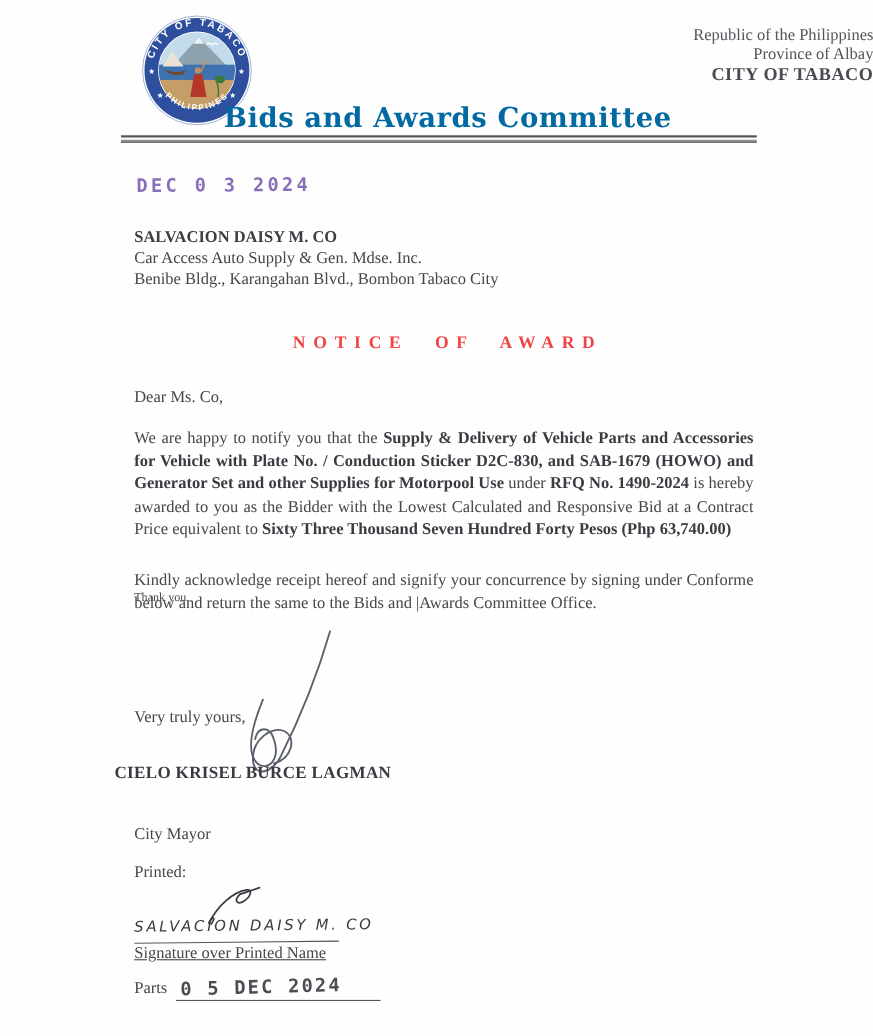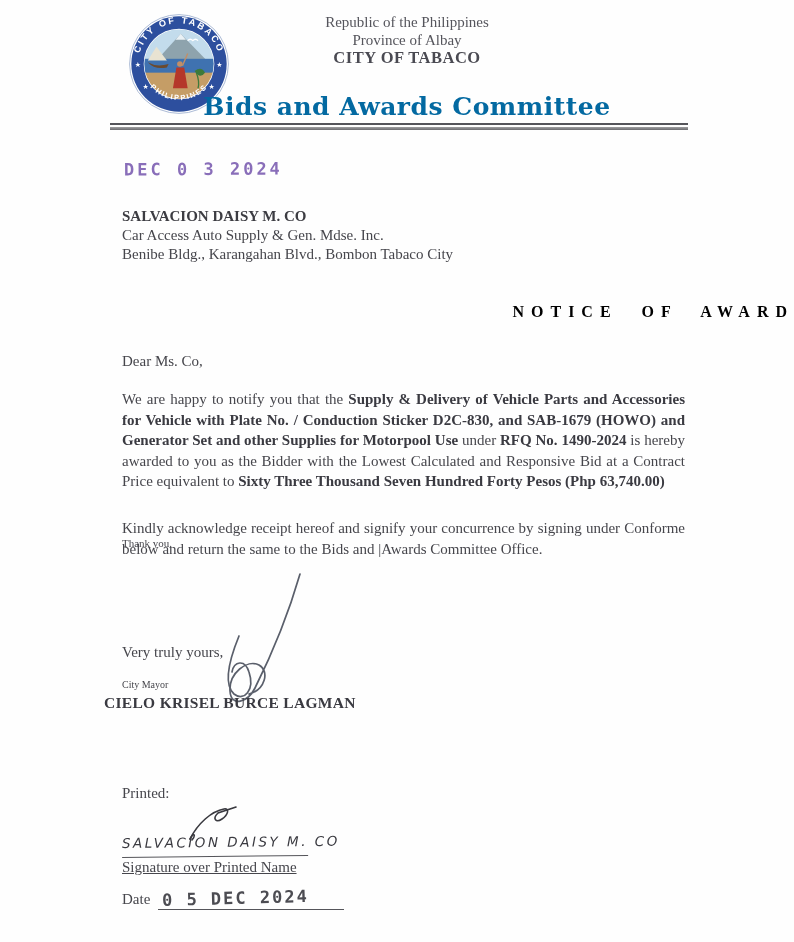--- a/index.html
+++ b/index.html
@@ -6,21 +6,21 @@
   .page{
     position:relative;
     width:794px;height:942px;
     background:#fefefe;
     font-family:"Liberation Serif", serif;
     color:#46464c;
     overflow:hidden;
   }
   
   .seal{position:absolute;left:127px;top:12px;width:104px;height:104px;}
-  .header-text{position:absolute;left:20px;right:0;top:13px;text-align:center;line-height:18px;color:#55555c;}
+  .header-text{position:absolute;left:20px;right:0;top:23px;text-align:right;line-height:18px;color:#55555c;}
   .hline{font-size:15px;}
   .hcity{font-size:16.5px;font-weight:bold;color:#4a4a52;letter-spacing:.5px;}
   .committee{
     position:absolute;left:20px;right:0;top:92px;text-align:center;
     font-family:"DejaVu Serif", serif;font-weight:bold;font-size:25px;color:#0369a1;
     letter-spacing:.5px;
   }
   .rule1{position:absolute;left:110px;width:578px;top:123px;height:2px;background:#55555a;}
   .rule2{position:absolute;left:110px;width:578px;top:127px;height:3px;background:linear-gradient(#a0a0a2,#6b6b6e);}
   
@@ -30,33 +30,33 @@
     color:#7d5fb2;letter-spacing:3px;transform:rotate(-.4deg);opacity:.9;
   }
   .stamp-date{
     font-family:"DejaVu Sans Mono", monospace;font-weight:bold;font-size:17px;
     color:#4c4c52;letter-spacing:2px;display:inline-block;transform:rotate(-1.6deg);
   }
   
   .recipient{position:absolute;left:122px;top:207px;font-size:15px;line-height:19px;}
   .recipient .rname{font-weight:bold;color:#3c3c42;}
   .notice-title{
-    position:absolute;left:20px;right:0;top:303px;text-align:right;
-    font-size:16px;font-weight:bold;color:#000000;letter-spacing:7px;word-spacing:13px;
+    position:absolute;left:20px;right:0;top:303px;text-align:center;
+    font-size:16px;font-weight:bold;color:#ef4444;letter-spacing:7px;word-spacing:13px;
   }
   .salutation{position:absolute;left:122px;top:353px;font-size:15px;}
   .para{position:absolute;left:122px;width:563px;font-size:15px;line-height:20.6px;text-align:justify;margin:0;}
   .p1{top:389px;}
   .p2{top:518px;}
   .para b{color:#3a3a41;}
   .thanks{position:absolute;left:122px;top:537px;font-size:11px;}
   .valediction{position:absolute;left:122px;top:644px;font-size:15px;}
   .mayor-sig{position:absolute;left:203px;top:570px;width:130px;height:142px;}
   .signer-name{position:absolute;left:104px;top:694px;font-size:15.5px;font-weight:bold;color:#3a3a41;letter-spacing:.3px;}
-  .signer-title{position:absolute;left:122px;top:679px;font-size:10px;}
+  .signer-title{position:absolute;left:122px;top:751px;font-size:15px;}
   
   .conforme-label{position:absolute;left:122px;top:785px;font-size:15px;}
   .conforme-flourish{position:absolute;left:178px;top:805px;width:70px;height:36px;}
   .conforme-sig{
     position:absolute;left:122px;top:834px;width:186px;height:22px;
     border-bottom:1.5px solid #55555a;
     font-family:"DejaVu Sans", sans-serif;font-style:italic;
     font-size:13.5px;letter-spacing:2.5px;color:#3a3a40;
     transform:rotate(-.6deg);white-space:nowrap;
   }
@@ -154,16 +154,16 @@
     <g fill="none" stroke="#3a3a40" stroke-width="1.6" stroke-linecap="round">
       <path d="M 12,34 C 20,18 34,6 46,4 C 52,3 50,10 44,14 C 38,18 34,14 40,8 L 58,2"></path>
       <path d="M 12,34 C 16,26 18,30 14,35"></path>
     </g>
   </svg>
 
   <div class="conforme-sig">SALVACION DAISY M. CO</div>
   <div class="sig-caption">Signature over Printed Name</div>
 
   <div class="date-row">
-    <span>Date</span><span class="date-stamp-wrap"><span class="stamp-date">0 5 DEC 2024</span></span>
+    <span>Parts</span><span class="date-stamp-wrap"><span class="stamp-date">0 5 DEC 2024</span></span>
   </div>
 
 </div>
 
 </body></html>

